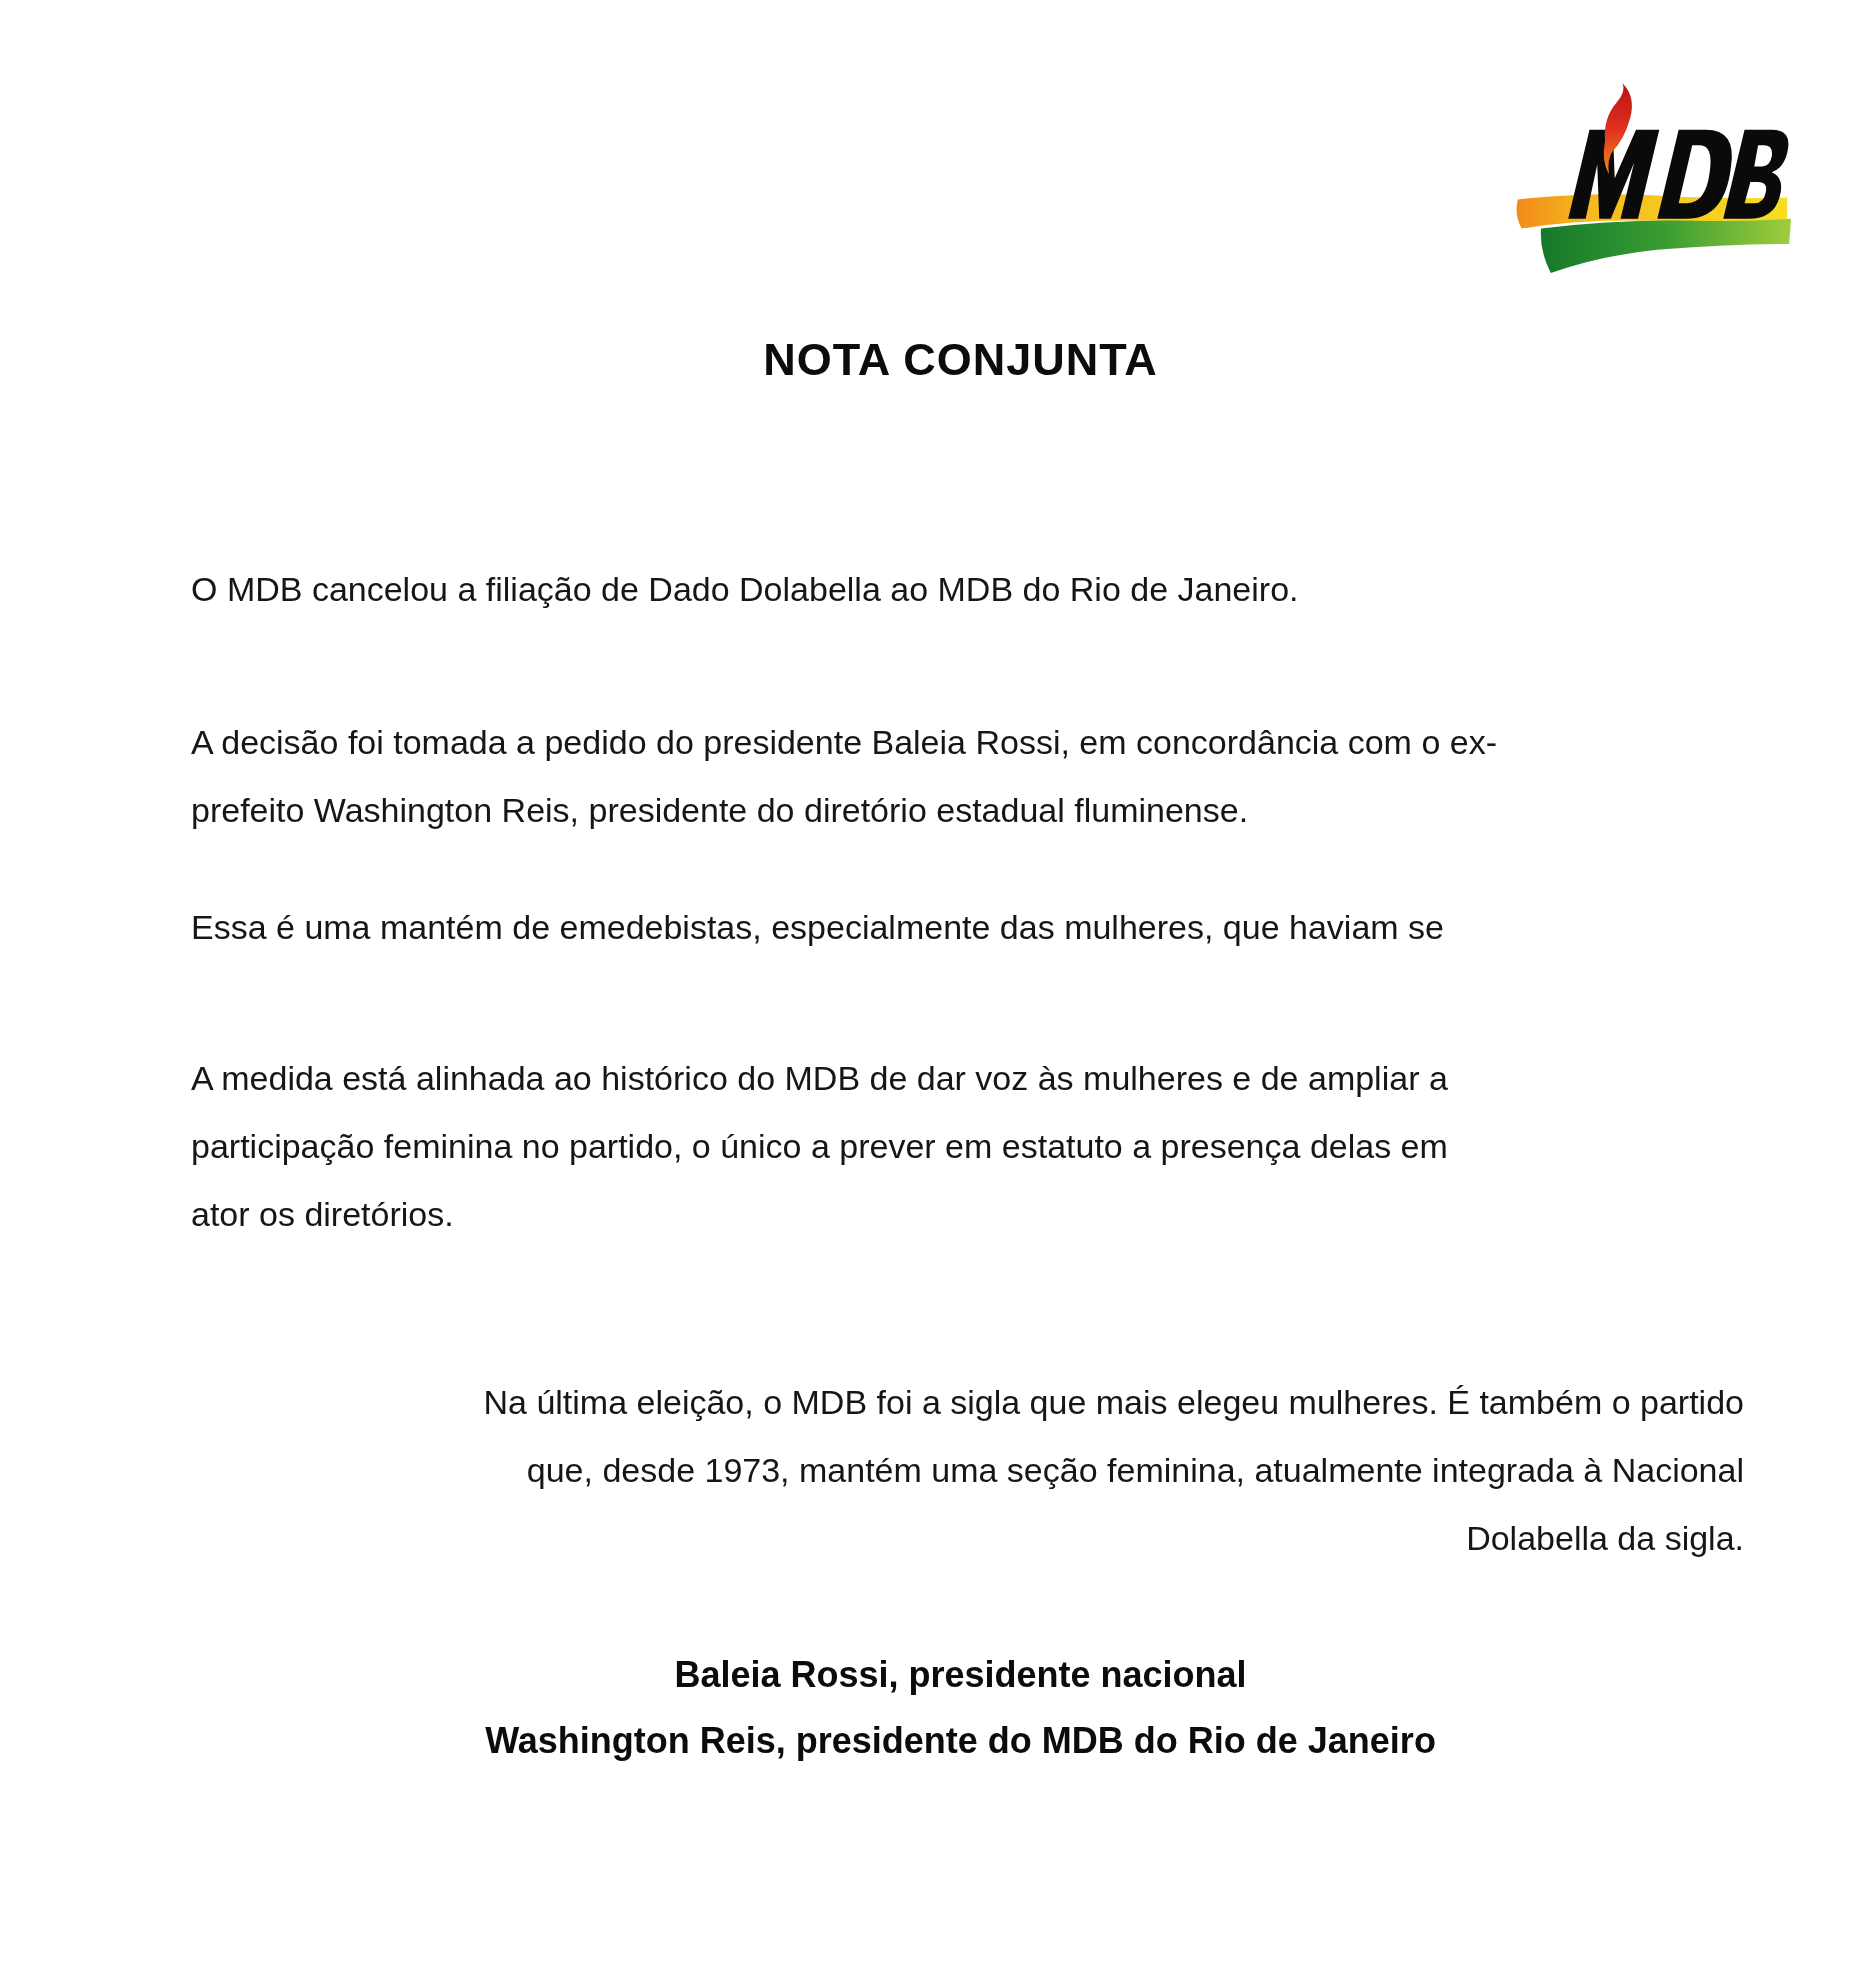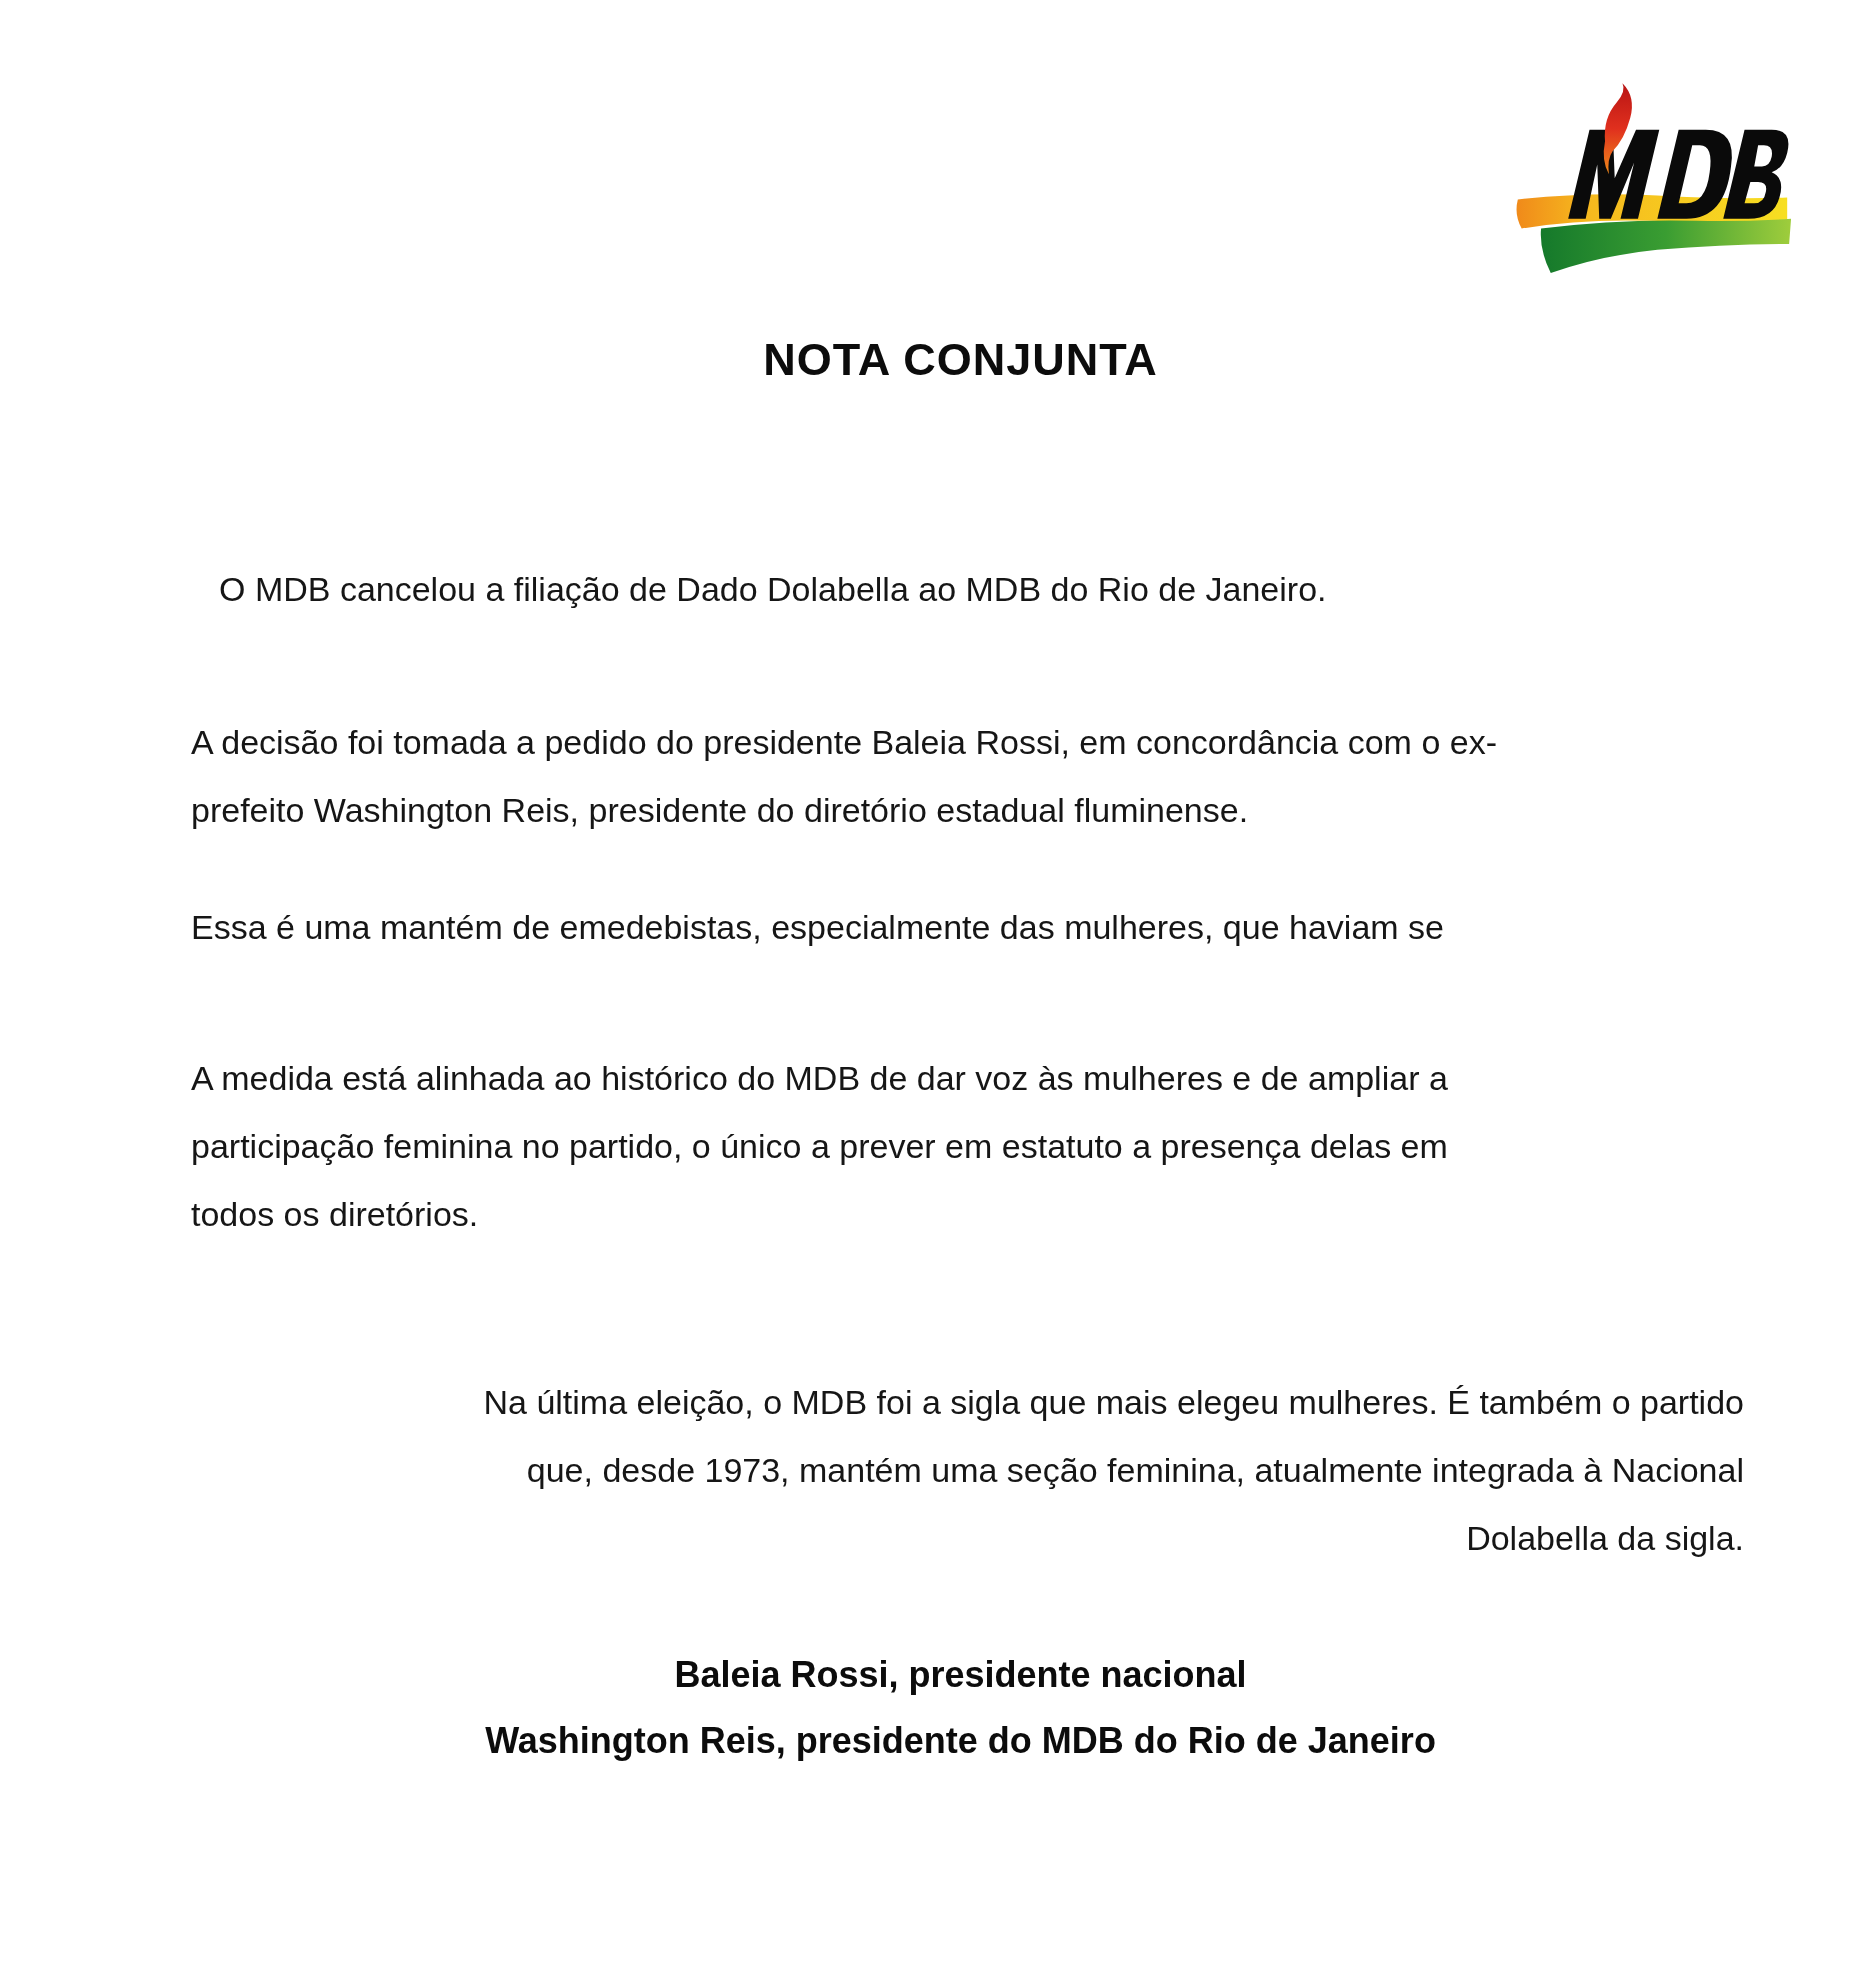--- a/index.html
+++ b/index.html
@@ -99,37 +99,37 @@
       <path d="M218 140 L 240 48 L 268 48 Q 290 48 284 72 Q 280 88 268 92 Q 282 98 276 118 Q 270 140 244 140 Z M 240 124 L 250 124 Q 260 124 262 112 Q 264 102 254 102 L 246 102 Z M 250 86 L 258 86 Q 266 86 268 76 Q 270 64 260 64 L 254 64 Z" fill-rule="evenodd"></path>
     </g>
 
     <path d="M96 60 Q 94 36 108 20 Q 118 8 114 0 Q 128 14 122 36 Q 116 58 104 70 Q 98 78 100 94 Q 92 80 96 60 Z" fill="url(#gFlame)"></path>
   </svg>
 </div>
 
 <div class="title">NOTA CONJUNTA</div>
 
 <div class="body">
-  <div class="para" style="top:555px;margin-left:28px;">
+  <div class="para" style="top:555px;">
     <span class="line">O MDB cancelou a filiação de Dado Dolabella ao MDB do Rio de Janeiro.</span>
   </div>
 
   <div class="para" style="top:708px;">
     <span class="line">A decisão foi tomada a pedido do presidente Baleia Rossi, em concordância com o ex-</span>
     <span class="line">prefeito Washington Reis, presidente do diretório estadual fluminense.</span>
   </div>
 
   <div class="para" style="top:893px;">
     <span class="line">Essa é uma mantém de emedebistas, especialmente das mulheres, que haviam se</span>
   </div>
 
   <div class="para" style="top:1044px;">
     <span class="line">A medida está alinhada ao histórico do MDB de dar voz às mulheres e de ampliar a</span>
     <span class="line">participação feminina no partido, o único a prever em estatuto a presença delas em</span>
-    <span class="line">todos os diretórios.</span>
+    <span class="line">ator os diretórios.</span>
   </div>
 
   <div class="para" style="top:1368px;text-align:right;">
     <span class="line">Na última eleição, o MDB foi a sigla que mais elegeu mulheres. É também o partido</span>
     <span class="line">que, desde 1973, mantém uma seção feminina, atualmente integrada à Nacional</span>
     <span class="line">Dolabella da sigla.</span>
   </div>
 </div>
 
 <div class="signature">

